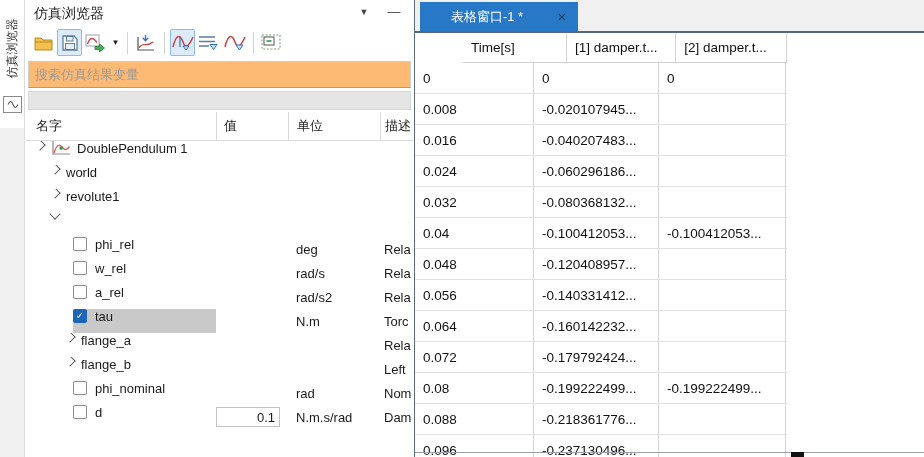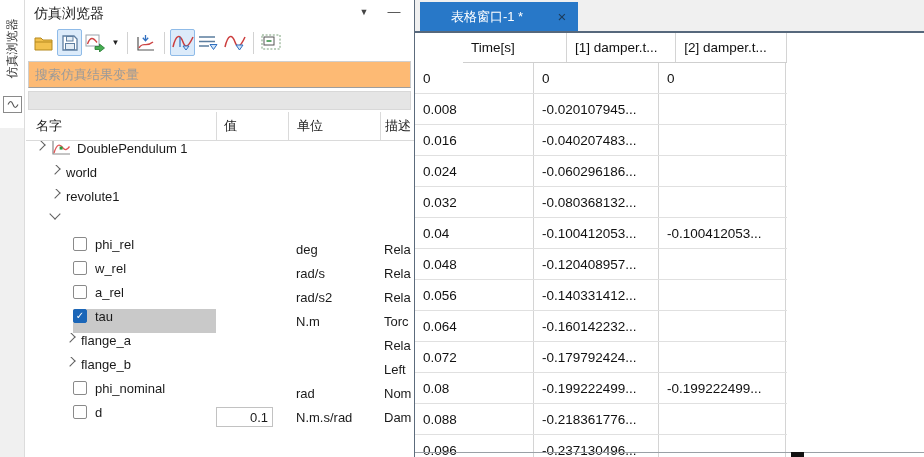--- a/index.html
+++ b/index.html
@@ -43,21 +43,21 @@
   .tc-desc{flex:1;padding-left:4px;overflow:hidden;white-space:nowrap;}
   .indent{flex:none;height:1px;}
   .inner{display:flex;align-items:flex-start;flex:1;height:100%;overflow:hidden;}
   .inner.sel{background:#c9c9c9;}
   .chev{flex:none;width:7px;height:7px;border-right:1.6px solid #5f5f5f;border-bottom:1.6px solid #5f5f5f;margin:0 7px 0 2px;}
   .chev.right{transform:rotate(-45deg);}
   .chev.down{transform:rotate(45deg);margin-top:-3px;}
   .titem-icon{flex:none;margin-right:6px;display:flex;align-items:center;}
   .cb{flex:none;width:14px;height:14px;box-sizing:border-box;border:1px solid #8a8a8a;border-radius:2px;background:#fff;margin-right:8px;display:flex;align-items:center;justify-content:center;}
   .cb.checked{background:#1b66b8;border-color:#1b66b8;color:#fff;font-size:10px;line-height:1;}
-  .valfield{box-sizing:border-box;width:92px;height:20px;border:1px solid #c2c2c2;background:#fff;display:flex;align-items:center;justify-content:flex-end;padding-right:4px;margin-right:15px;font-size:13px;}
+  .valfield{box-sizing:border-box;width:92px;height:20px;border:1px solid #c2c2c2;background:#fff;display:flex;align-items:center;justify-content:flex-end;padding-right:4px;margin-right:8px;font-size:13px;}
   
   .twin{position:absolute;left:414px;top:0;width:510px;height:457px;background:#fff;border-left:1px solid #5c6b7c;box-sizing:border-box;}
   .tabbar{position:absolute;left:0;top:0;right:0;height:31px;background:#f0f0f0;border-bottom:2px solid #56687c;box-sizing:content-box;}
   .tab{position:absolute;left:5px;top:2px;width:158px;height:29px;background:#2878c8;color:#fff;display:flex;align-items:center;font-size:13px;}
   .tab-label{flex:1;text-align:center;padding-left:8px;}
   .tab-close{width:32px;text-align:center;color:#1c3a58;font-size:15px;}
   .ttable{position:absolute;left:0;top:33px;width:372px;font-size:13.5px;color:#111;}
   .th{display:flex;height:29px;border-bottom:1px solid #cfcfcf;margin-left:48px;}
   .th .c,.tr .c{box-sizing:border-box;display:flex;align-items:center;padding-left:8px;border-right:1px solid #d4d4d4;overflow:hidden;white-space:nowrap;}
   .c.c0{width:119px;}

